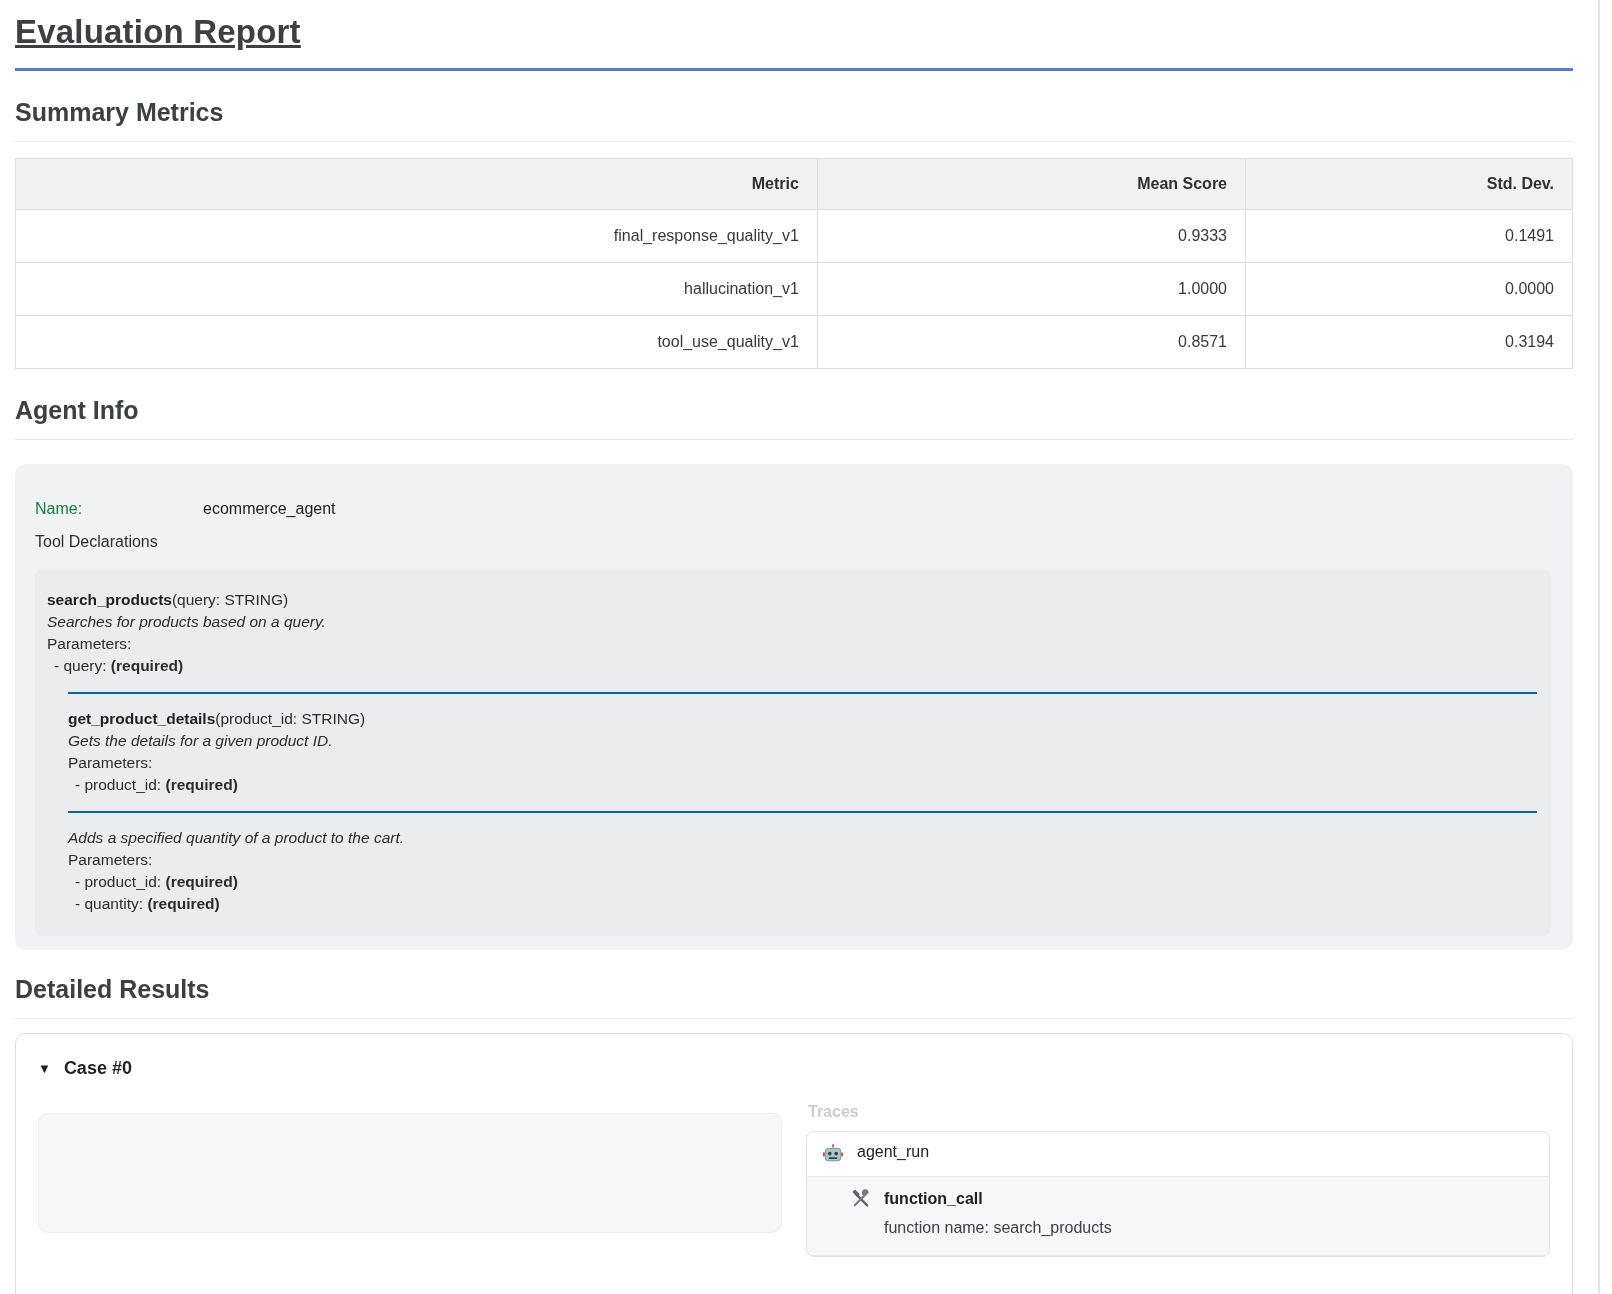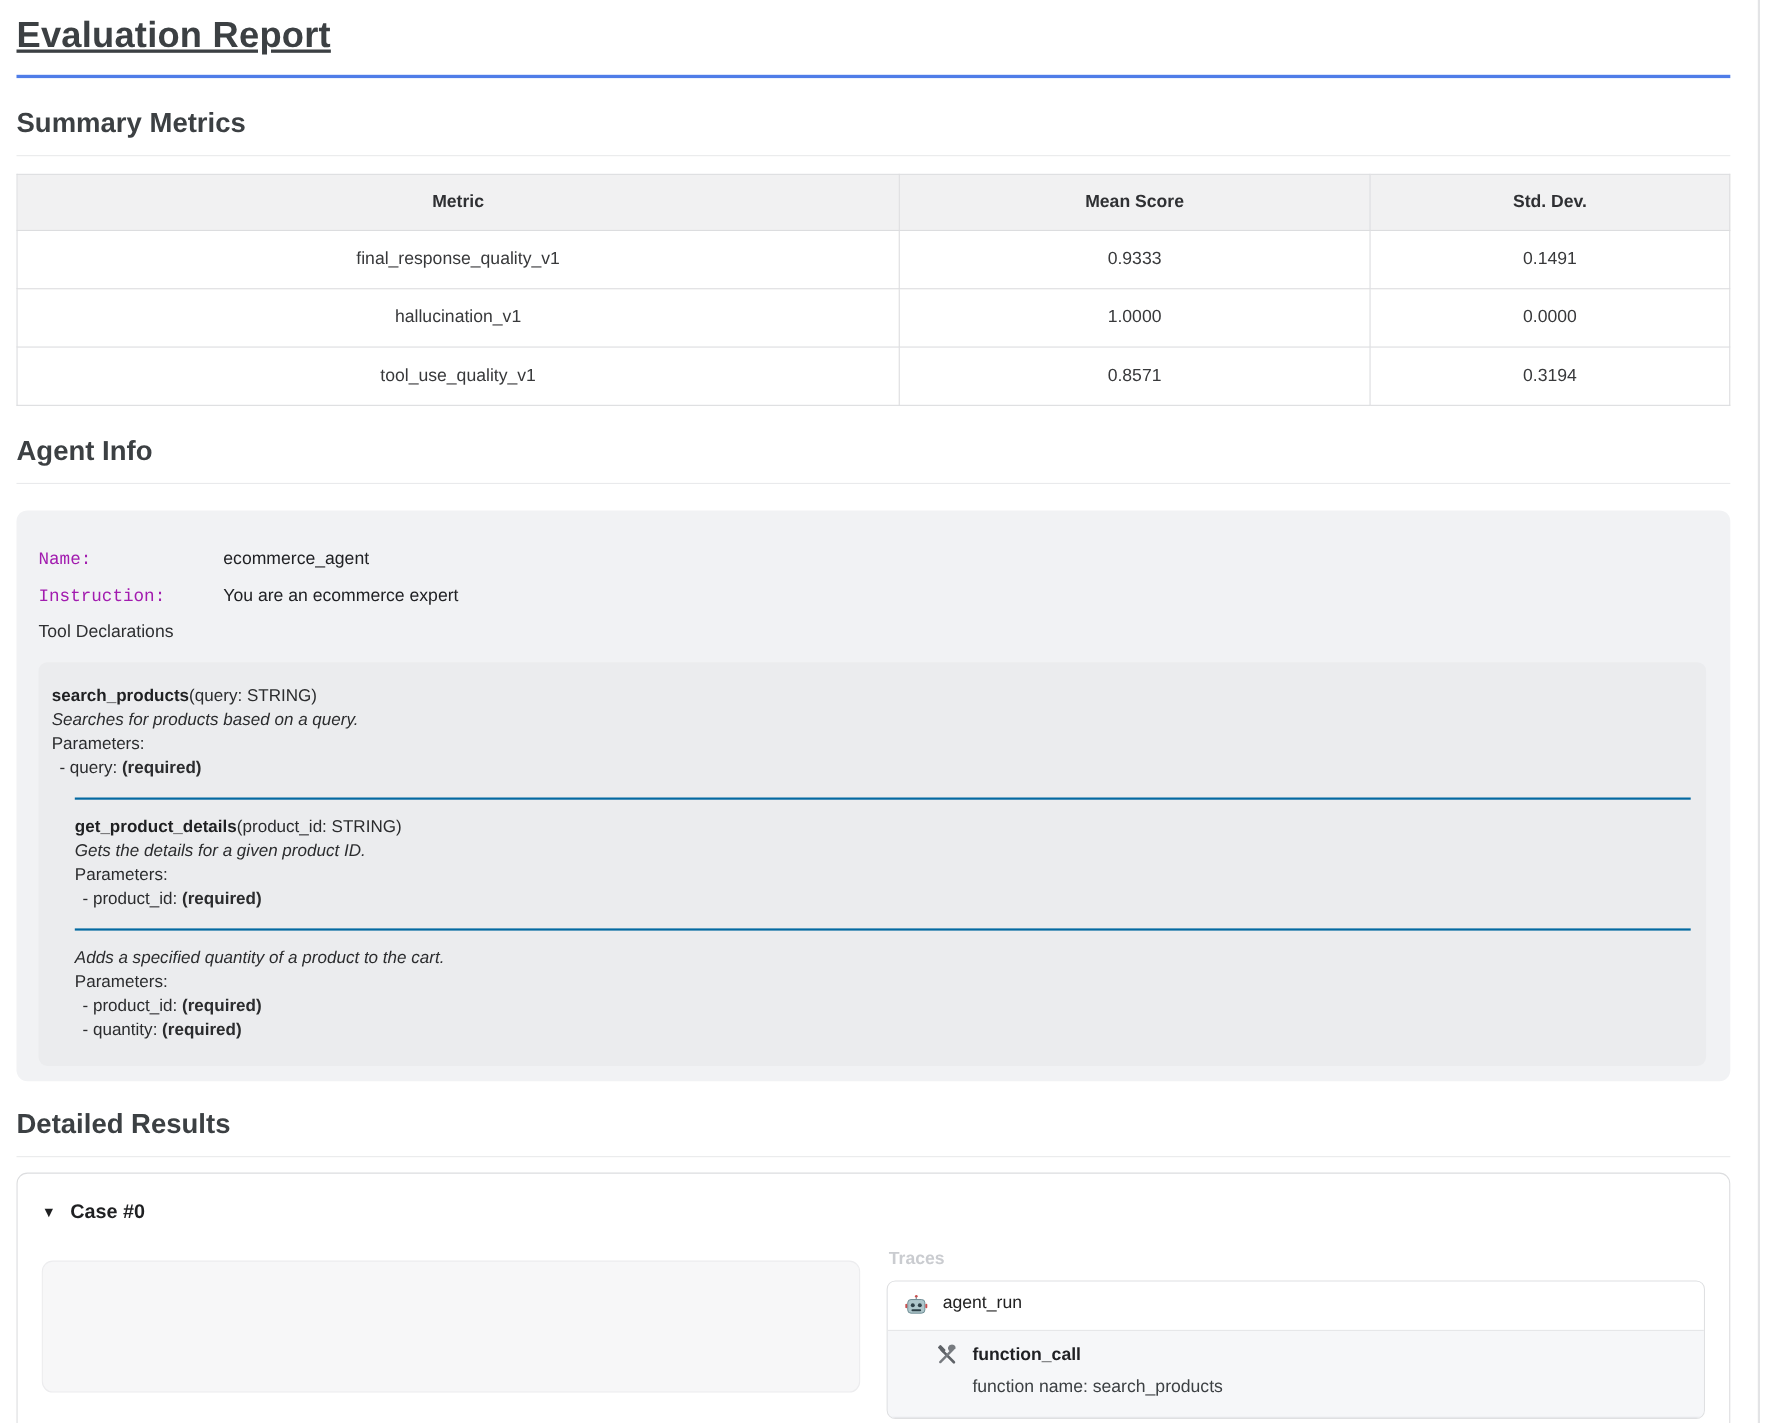--- a/index.html
+++ b/index.html
@@ -41,38 +41,38 @@
   }
   .light-rule.after-agent { margin-bottom: 24px; }
   .light-rule.after-detail { margin-bottom: 14px; }
 
   
   table.metrics-table {
     width: 100%; border-collapse: collapse;
     font-size: 16px; margin: 0 0 26px 0;
   }
   .metrics-table th, .metrics-table td {
-    border: 1px solid #dcdddf; text-align: center;
+    border: 1px solid #dcdddf; text-align: right;
   }
   .metrics-table th {
     background: #f1f1f2; color: #2f3033;
     font-weight: bold; padding: 16px 18px;
   }
   .metrics-table td { color: #38393b; padding: 17px 18px; }
   .col-metric { width: 51.5%; }
   .col-mean   { width: 27.5%; }
   .col-std    { width: 21%; }
 
   
   .agent-box {
     background: #f1f2f4; border-radius: 10px;
     padding: 34px 22px 14px 20px; margin: 0 0 24px 0;
   }
   .kv-row { display: flex; margin-bottom: 11px; font-size: 16px; line-height: 22px; }
-  .kv-label { width: 168px; flex: 0 0 168px; color: #a21caf; font-family: Liberation Mono, monospace; }
+  .kv-label { width: 168px; flex: 0 0 168px; color: #15803d; }
   .kv-value { color: #202124; }
   .tools-label { font-size: 16px; line-height: 22px; color: #2e2f31; margin: 6px 0 16px 0; }
   .tools-box {
     background: #ebecee; border-radius: 8px;
     padding: 6px 14px 6px 12px;
   }
   .tool-entry { padding: 14px 0 15px 0; font-size: 15.5px; line-height: 22px; color: #2b2c2e; }
   .tool-entry + .tool-entry { border-top: 2px solid #0369a1; margin-left: 21px; }
   .tool-name { font-weight: bold; color: #1f2022; }
   .tool-desc { font-style: italic; }
@@ -171,24 +171,20 @@
     </table>
   </section>
 
   <section>
     <h2 class="section-heading">Agent Info</h2>
     <hr class="light-rule after-agent">
     <div class="agent-box">
       <div class="kv-row">
         <span class="kv-label">Name:</span>
         <span class="kv-value">ecommerce_agent</span>
-      </div>
-      <div class="kv-row">
-        <span class="kv-label">Instruction:</span>
-        <span class="kv-value">You are an ecommerce expert</span>
       </div>
       <div class="tools-label">Tool Declarations</div>
 
       <div class="tools-box">
 
         <div class="tool-entry">
           <div><span class="tool-name">search_products</span><span>(query: STRING)</span></div>
           <div class="tool-desc">Searches for products based on a query.</div>
           <div>Parameters:</div>
           <div class="param-line"><span>- query: </span><span class="param-required">(required)</span></div>

